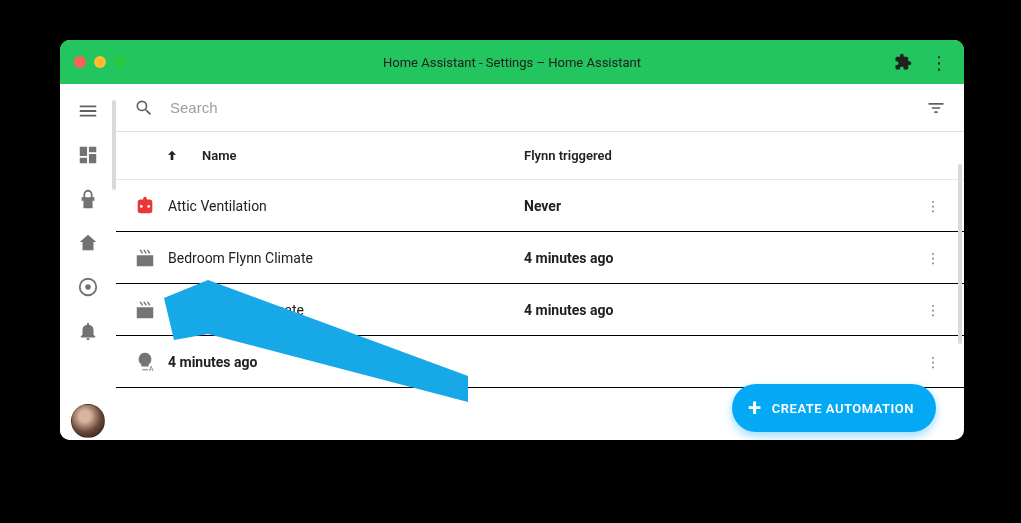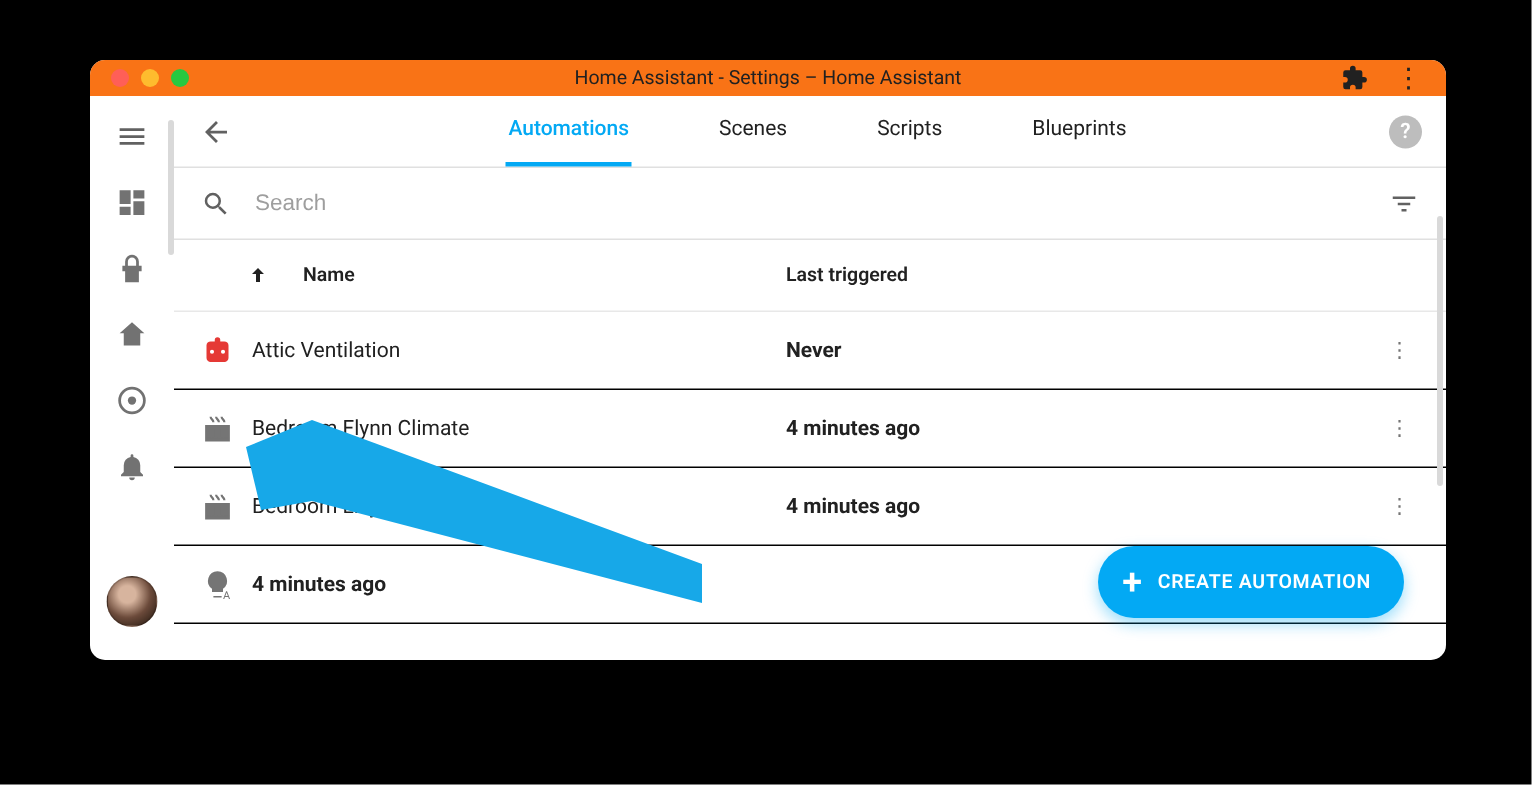--- a/index.html
+++ b/index.html
@@ -17,22 +17,22 @@
     left: 60px;
     top: 40px;
     width: 904px;
     height: 400px;
     background: #fff;
     border-radius: 10px;
     overflow: hidden;
     box-shadow: 0 20px 40px rgba(0,0,0,.4);
   }
   .titlebar {
-    height: 24px;
-    background: #f97316;
+    height: 44px;
+    background: #22c55e;
     display: flex;
     align-items: center;
     position: relative;
   }
   .traffic { display:flex; gap:8px; padding-left:14px; }
   .dot { width:12px; height:12px; border-radius:50%; }
   .dot.red{background:#ff5f57;} .dot.yellow{background:#febc2e;} .dot.green{background:#28c840;}
   .title { position:absolute; left:0; right:0; text-align:center; font-size:13px; color:#212121; }
   .title-actions { position:absolute; right:8px; display:flex; align-items:center; gap:10px; }
   .puzzle { width:18px;height:18px; }
@@ -139,53 +139,39 @@
           <circle cx="12" cy="12" r="3" fill="currentColor"></circle>
         </svg>
       <svg class="ic" viewBox="0 0 24 24">
           <path fill="currentColor" d="M12 22a2 2 0 0 0 2-2h-4a2 2 0 0 0 2 2zm6-6V11a6 6 0 0 0-5-5.91V4a1 1 0 0 0-2 0v1.09A6 6 0 0 0 6 11v5l-2 2v1h16v-1z"></path>
         </svg>
       <div class="avatar"></div>
       <div class="rail-scroll-indicator"></div>
     </div>
 
     <div class="content" style="position:relative">
-      <div class="topbar">
-        <div class="back">
-          <svg width="22" height="22" viewBox="0 0 24 24">
-              <path fill="currentColor" d="M20 11H7.83l5.59-5.59L12 4l-8 8 8 8 1.41-1.41L7.83 13H20z"></path>
-            </svg>
-        </div>
-        <div class="tabs">
-          <div class="tab active">Automations</div>
-          <div class="tab">Scenes</div>
-          <div class="tab">Scripts</div>
-          <div class="tab">Blueprints</div>
-        </div>
-        <div class="help">?</div>
-      </div>
 
       <div class="searchbar">
         <svg width="20" height="20" viewBox="0 0 24 24">
             <path fill="#616161" d="M15.5 14h-.79l-.28-.27A6.47 6.47 0 0 0 16 9.5 6.5 6.5 0 1 0 9.5 16a6.47 6.47 0 0 0 4.23-1.57l.27.28v.79L19 20.49 20.49 19zM9.5 14A4.5 4.5 0 1 1 14 9.5 4.49 4.49 0 0 1 9.5 14z"></path>
           </svg>
         <input type="text" placeholder="Search" style="">
         <svg class="filter" width="20" height="20" viewBox="0 0 24 24">
             <path fill="currentColor" d="M3 6h18v2H3zm4 5h10v2H7zm3 5h4v2h-4z"></path>
           </svg>
       </div>
 
       <div class="tablehead">
         <div class="namecol">
           <svg width="16" height="16" viewBox="0 0 24 24">
               <path fill="#212121" d="M12 4l-6 6h4v8h4v-8h4z"></path>
             </svg>
           <span>Name</span>
         </div>
-        <div>Last triggered</div>
+        <div>Flynn triggered</div>
       </div>
 
       <div id="rows">
           <div class="row">
     <div class="iconcell">
               <svg width="22" height="22" viewBox="0 0 24 24">
                 <path fill="#e53935" d="M12 2a2 2 0 0 1 2 2v1h3a3 3 0 0 1 3 3v9a3 3 0 0 1-3 3H7a3 3 0 0 1-3-3V8a3 3 0 0 1 3-3h3V4a2 2 0 0 1 2-2zm-4 9a1.5 1.5 0 1 0 0 3 1.5 1.5 0 0 0 0-3zm8 0a1.5 1.5 0 1 0 0 3 1.5 1.5 0 0 0 0-3z"></path>
               </svg>
             </div>
     <div class="namecell">Attic Ventilation</div>

